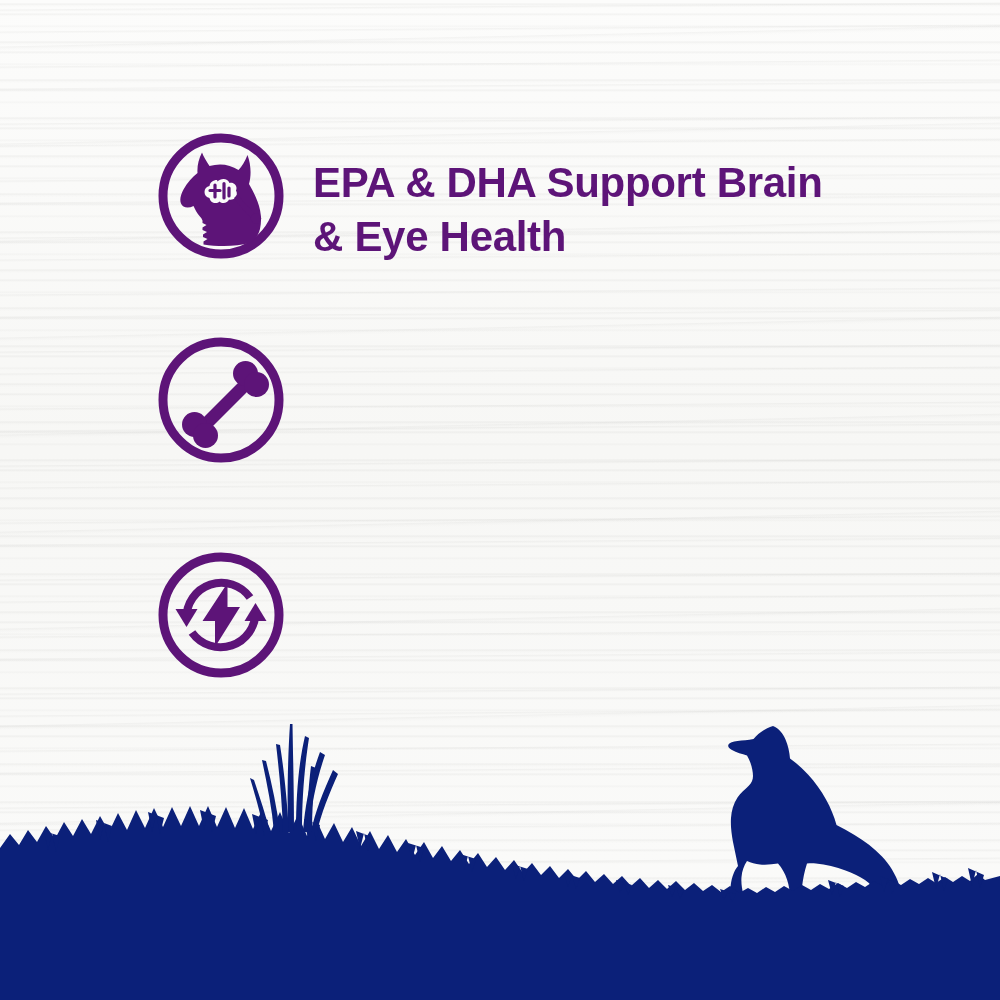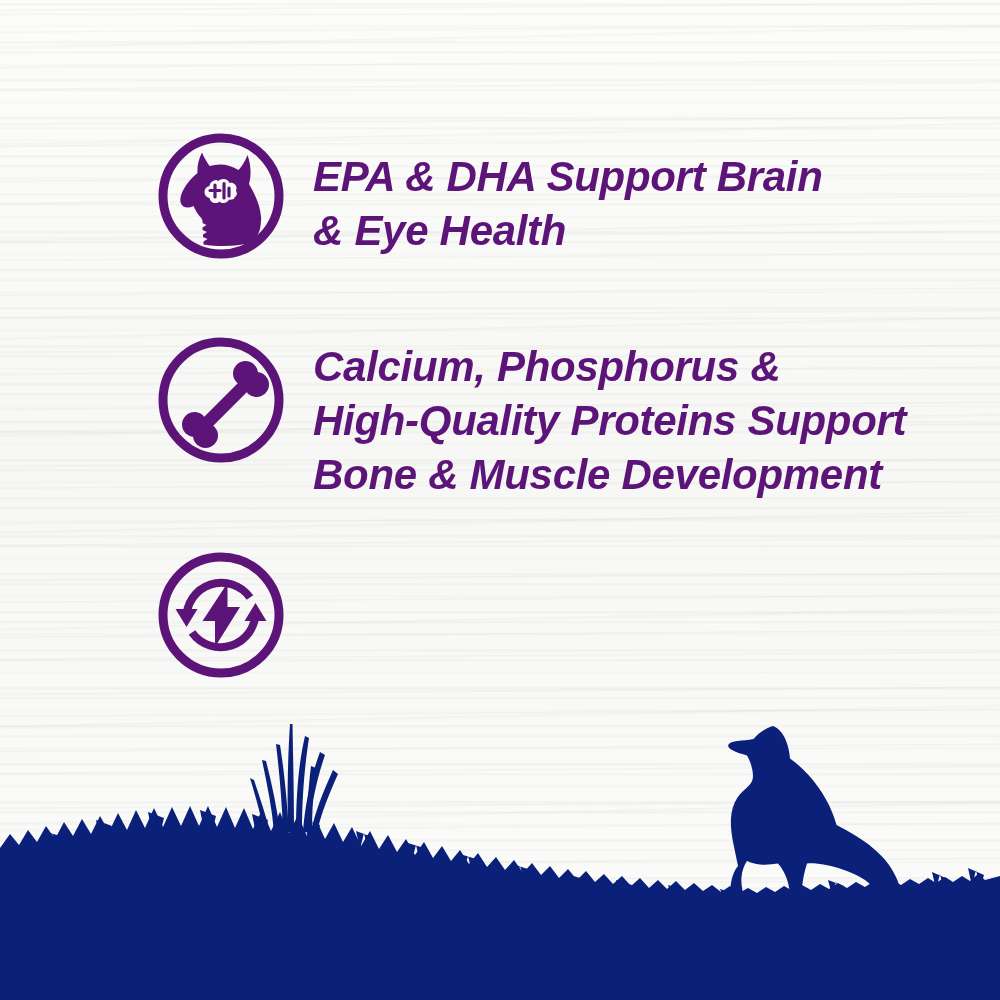--- a/index.html
+++ b/index.html
@@ -76,22 +76,21 @@
   #features {
     position: absolute;
     left: 0;
     top: 0;
     width: 1000px;
   }
 
   .feature-row {
     position: absolute;
     display: flex;
-    align-items: flex-start;
-    font-style: italic;
+    align-items: flex-end;
   }
   .feature-row[data-row="0"] { left: 153px; top: 128px; }
   .feature-row[data-row="1"] { left: 153px; top: 332px; }
   .feature-row[data-row="2"] { left: 153px; top: 547px; }
 
   .feature-icon {
     width: 136px;
     height: 136px;
     flex: 0 0 136px;
   }
@@ -207,23 +206,20 @@
             <path d="M 44 92 L 92 44 L 101 53 L 53 101 Z"></path>
 
             <circle cx="92.5" cy="41.5" r="12.5"></circle>
             <circle cx="103.5" cy="52.5" r="12.5"></circle>
 
             <circle cx="41.5" cy="92.5" r="12.5"></circle>
             <circle cx="52.5" cy="103.5" r="12.5"></circle>
           </g>
         </svg>
       </div>
-      <div class="feature-text">Calcium, Phosphorus &amp;
-High-Quality Proteins Support
-Bone &amp; Muscle Development</div>
     </div>
 
     <div class="feature-row" data-row="2">
       <div class="feature-icon">
         <svg width="136" height="136" viewBox="0 0 136 136" xmlns="http://www.w3.org/2000/svg">
           <circle cx="68" cy="68" r="58" fill="none" stroke="#5d1478" stroke-width="9"></circle>
           <g fill="none" stroke="#5d1478" stroke-width="8" stroke-linecap="butt">
 
             <path d="M 33.5 72 A 35 35 0 0 1 97 50.5"></path>
 

